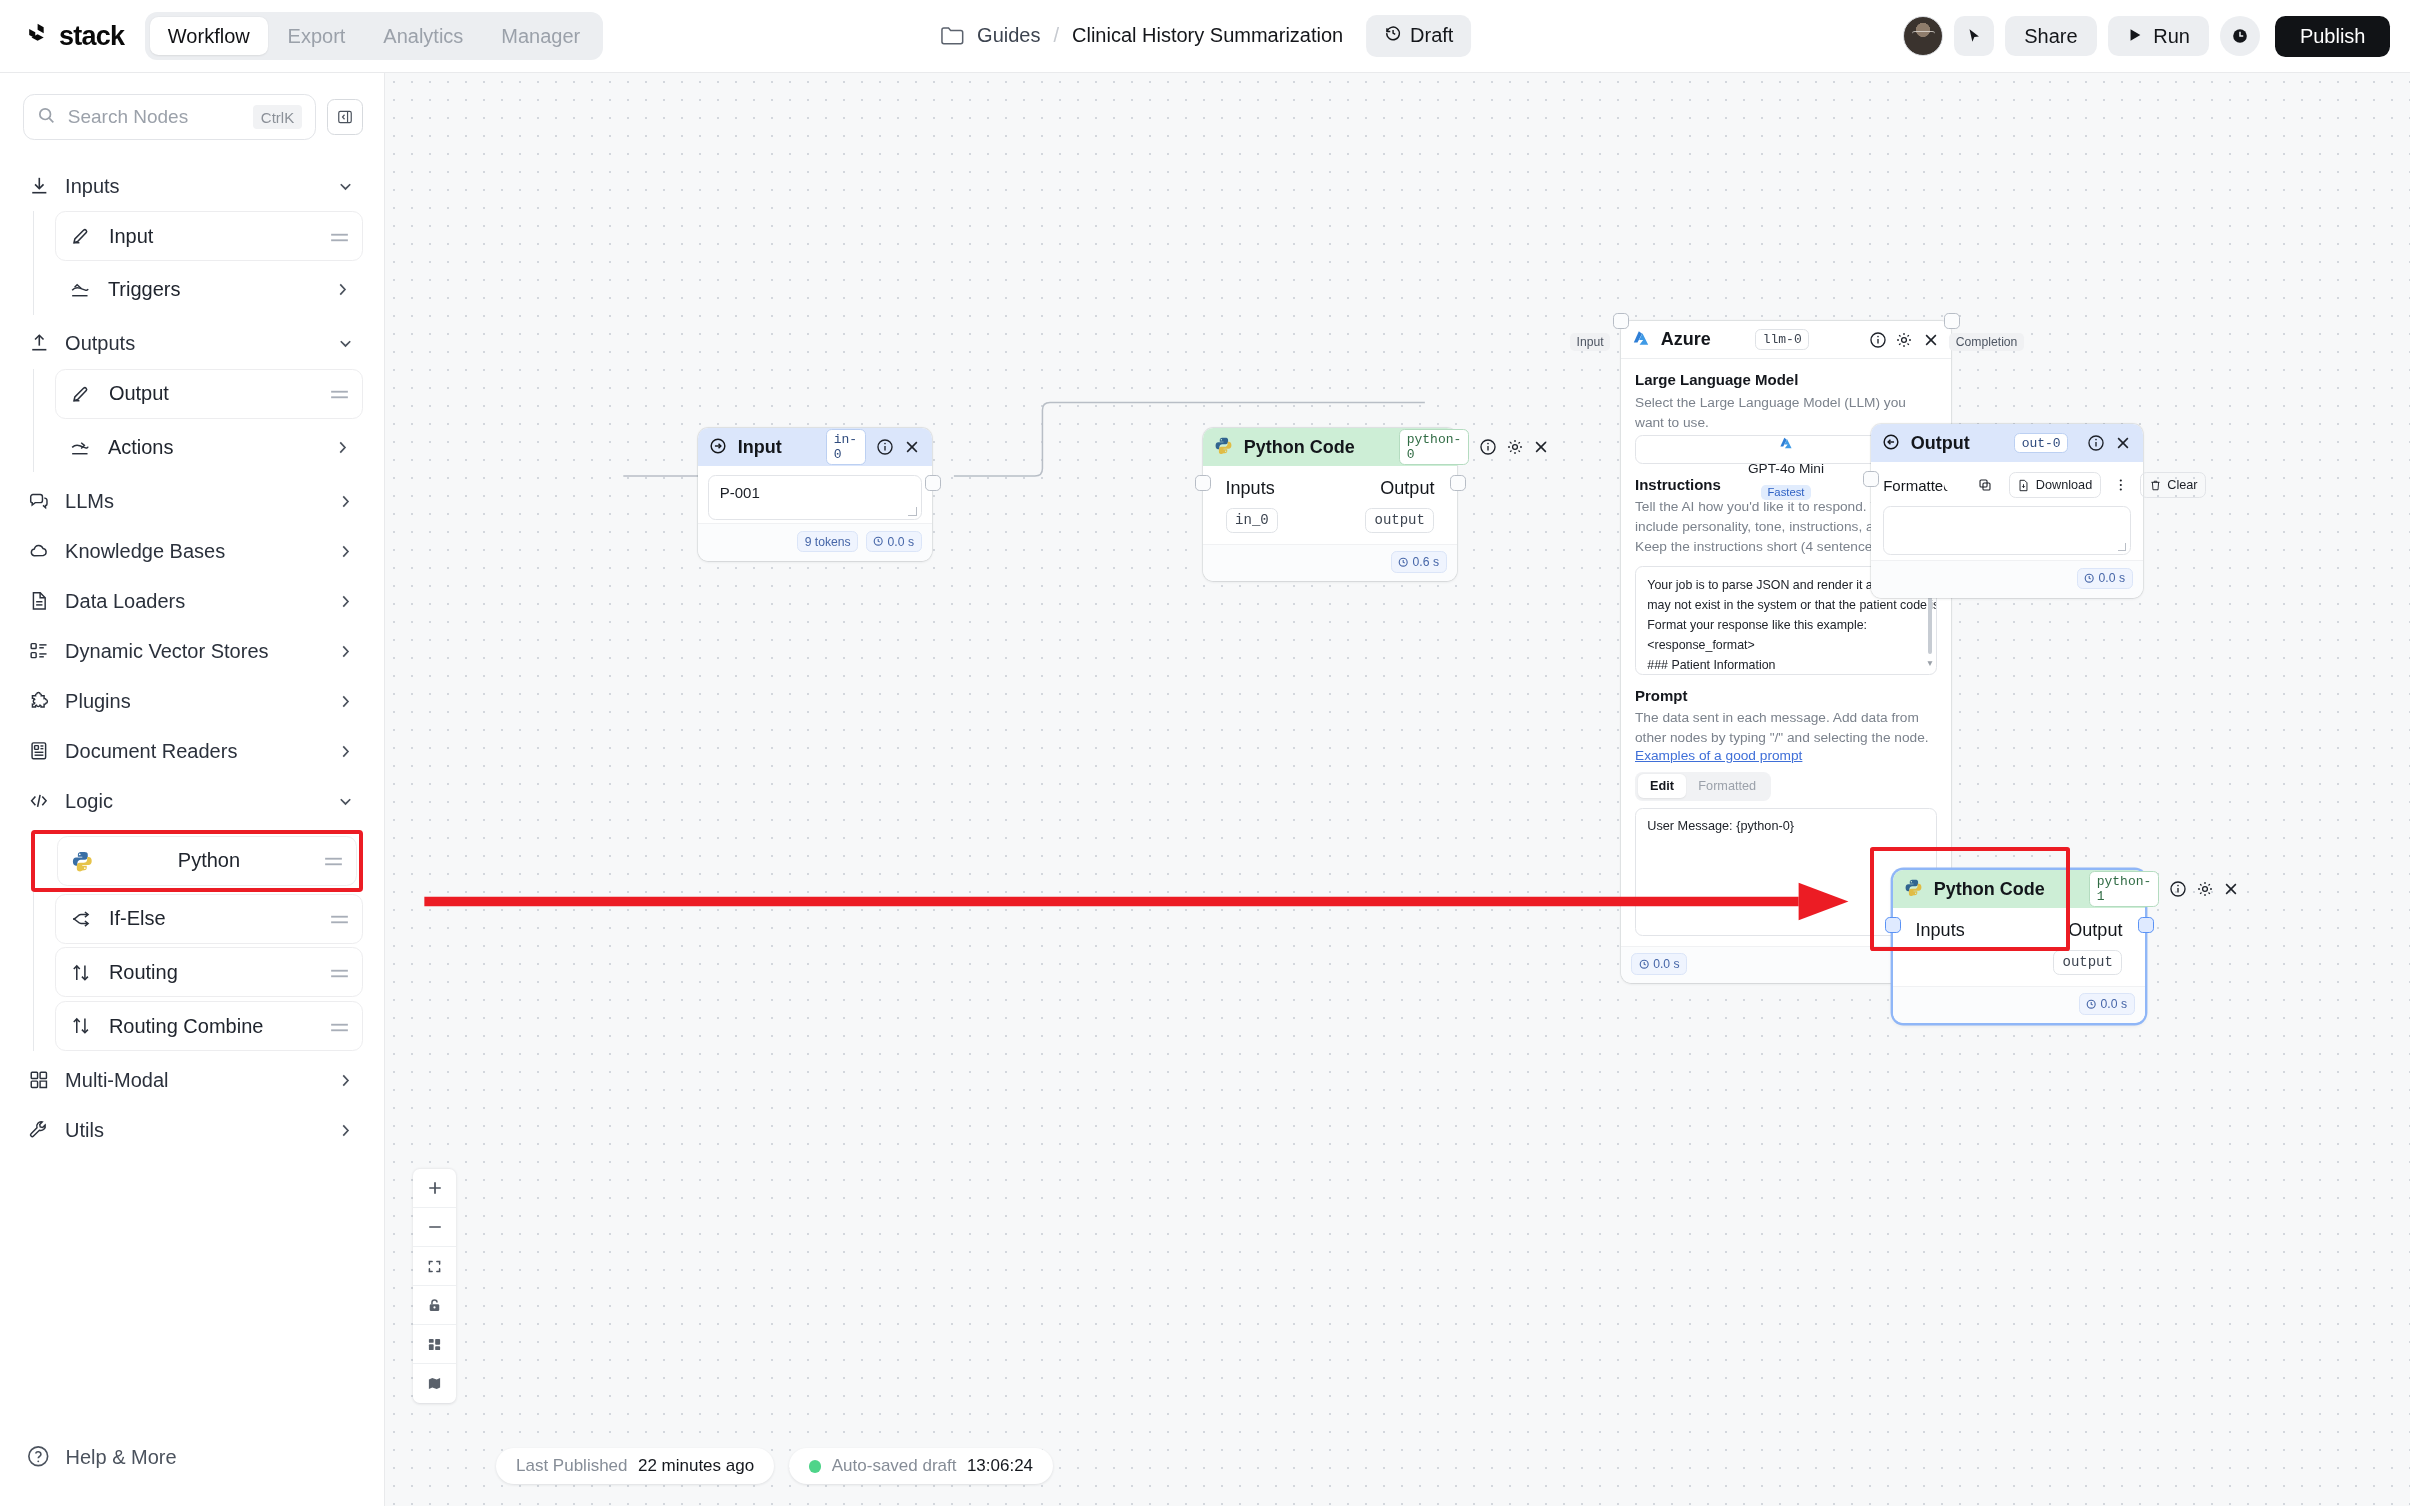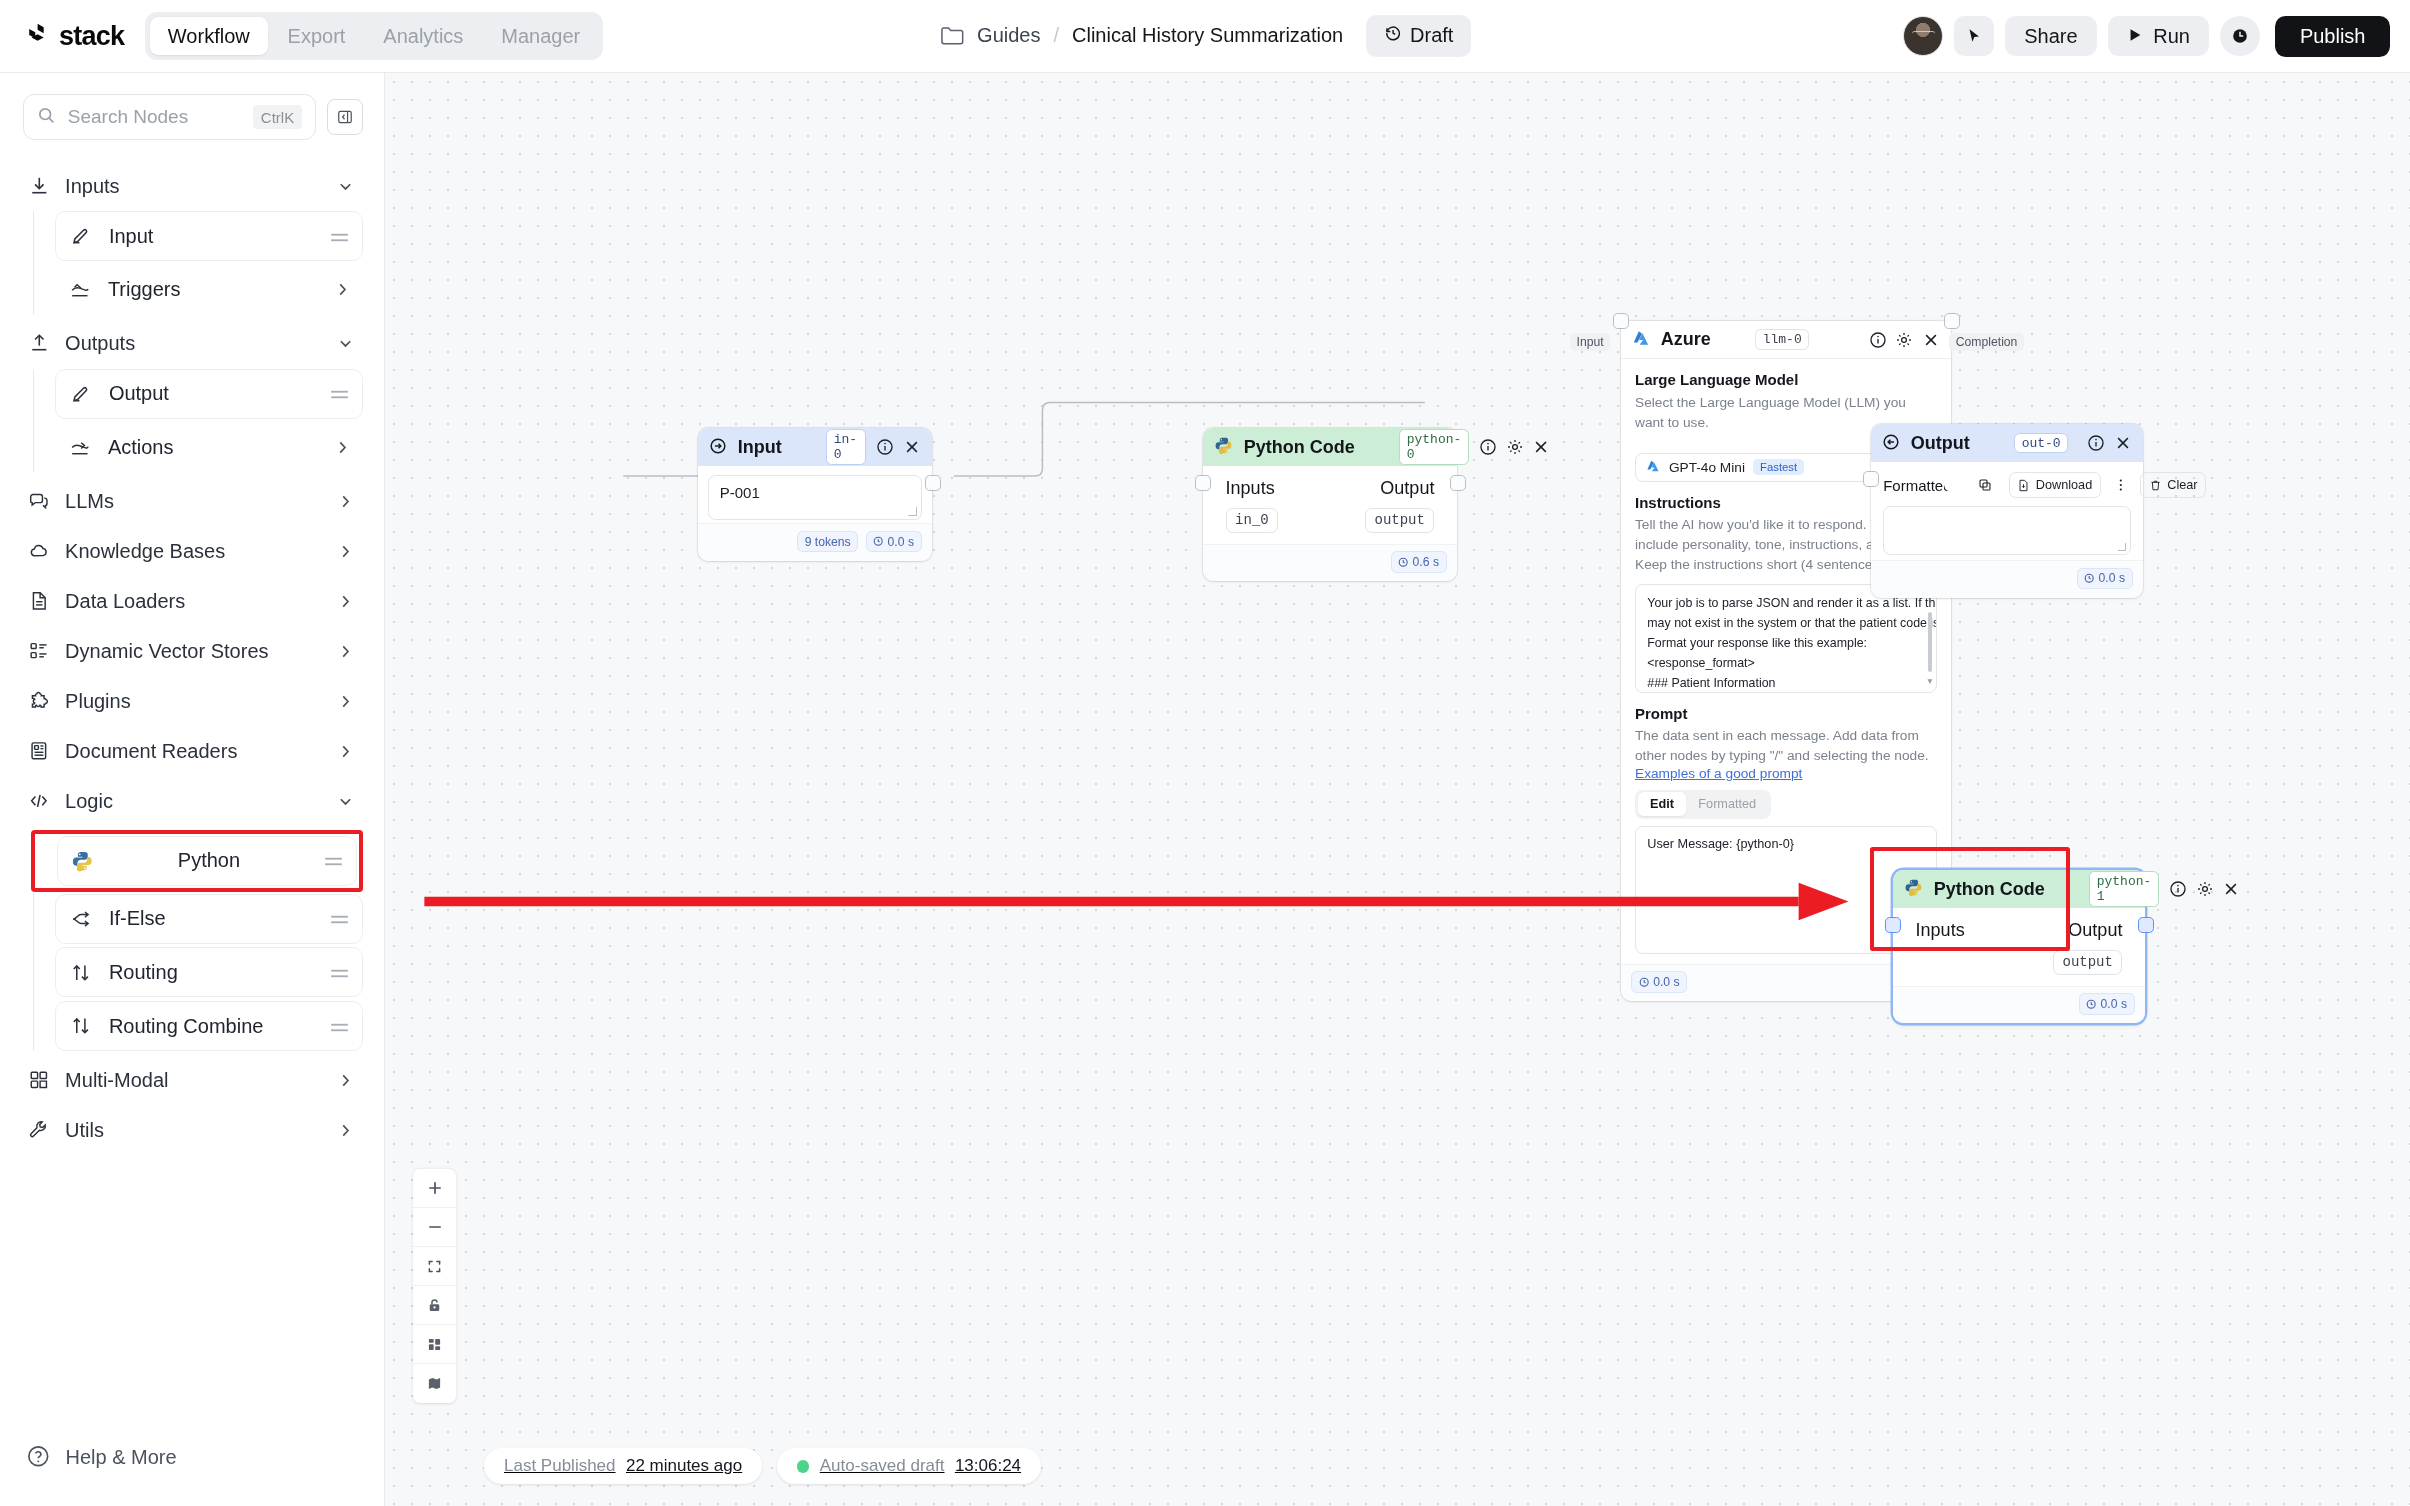--- a/index.html
+++ b/index.html
@@ -191,22 +191,22 @@
   .hlabel {
     position: absolute; font-size: 12.2px; color: #4e5663; background: #f0f1f3;
     border-radius: 4.7px; padding: 1.9px 6.6px; white-space: nowrap;
   }
 
   
   .az-body { padding: 12.2px 14px 9.4px 14px; }
   .sec-h { font-size: 15px; font-weight: 700; color: #14171d; margin-bottom: 4.7px; }
   .sec-p { font-size: 13.7px; color: #7b828c; line-height: 1.45; }
   .select-box {
-    margin-top: 20px; height: 29px; border: 0.9px solid #e2e4e8; border-radius: 7.5px;
-    display: flex; align-items: center; gap: 8.5px; padding: 0 10.4px; cursor: pointer;
+    margin-top: 2px; height: 29px; border: 0.9px solid #e2e4e8; border-radius: 7.5px;
+    display: flex; align-items: center; gap: 8.5px; padding: 0 10.4px; cursor: pointer; flex-direction: column;
   }
   .sel-txt { font-size: 13.7px; color: #1b1f26; }
   .tag-fast { font-size: 11.3px; color: #2f62c4; background: #e1ecfd; border-radius: 4.7px; padding: 1.9px 6.6px; }
   .instr-ta {
     margin-top: 8.5px; height: 109px; border: 0.9px solid #e2e4e8; border-radius: 7.5px;
     background: #fff; padding: 8.5px 11.3px; overflow: hidden; position: relative;
   }
   .instr-line { font-size: 12.4px; color: #20242b; line-height: 1.62; white-space: nowrap; }
   .vscroll {
     position: absolute; right: 3.8px; top: 5.6px; bottom: 5.6px; width: 4.7px;
@@ -1078,21 +1078,21 @@
               <rect x="10.8" y="12" width="5.8" height="4.6" rx="1"></rect>
             </svg>
         </div>
         <div class="zbtn">
           <svg viewBox="0 0 20 20" width="17" height="17" fill="#5a616b">
               <path d="M3.4 5.2 L7.4 3.4 L12.6 5.4 L16.6 3.4 V14.6 L12.6 16.6 L7.4 14.6 L3.4 16.6 Z"></path>
             </svg>
         </div>
       </div>
 
-      <div class="statusbar" style="left:99px;text-decoration:underline;">
+      <div class="statusbar" style="left:111px;">
         <div class="status-chip">
           <span class="st-muted">Last Published</span>
           <span class="st-strong">22 minutes ago</span>
         </div>
         <div class="status-chip">
           <span class="dot-green"></span>
           <span class="st-muted">Auto-saved draft</span>
           <span class="st-strong">13:06:24</span>
         </div>
       </div>

